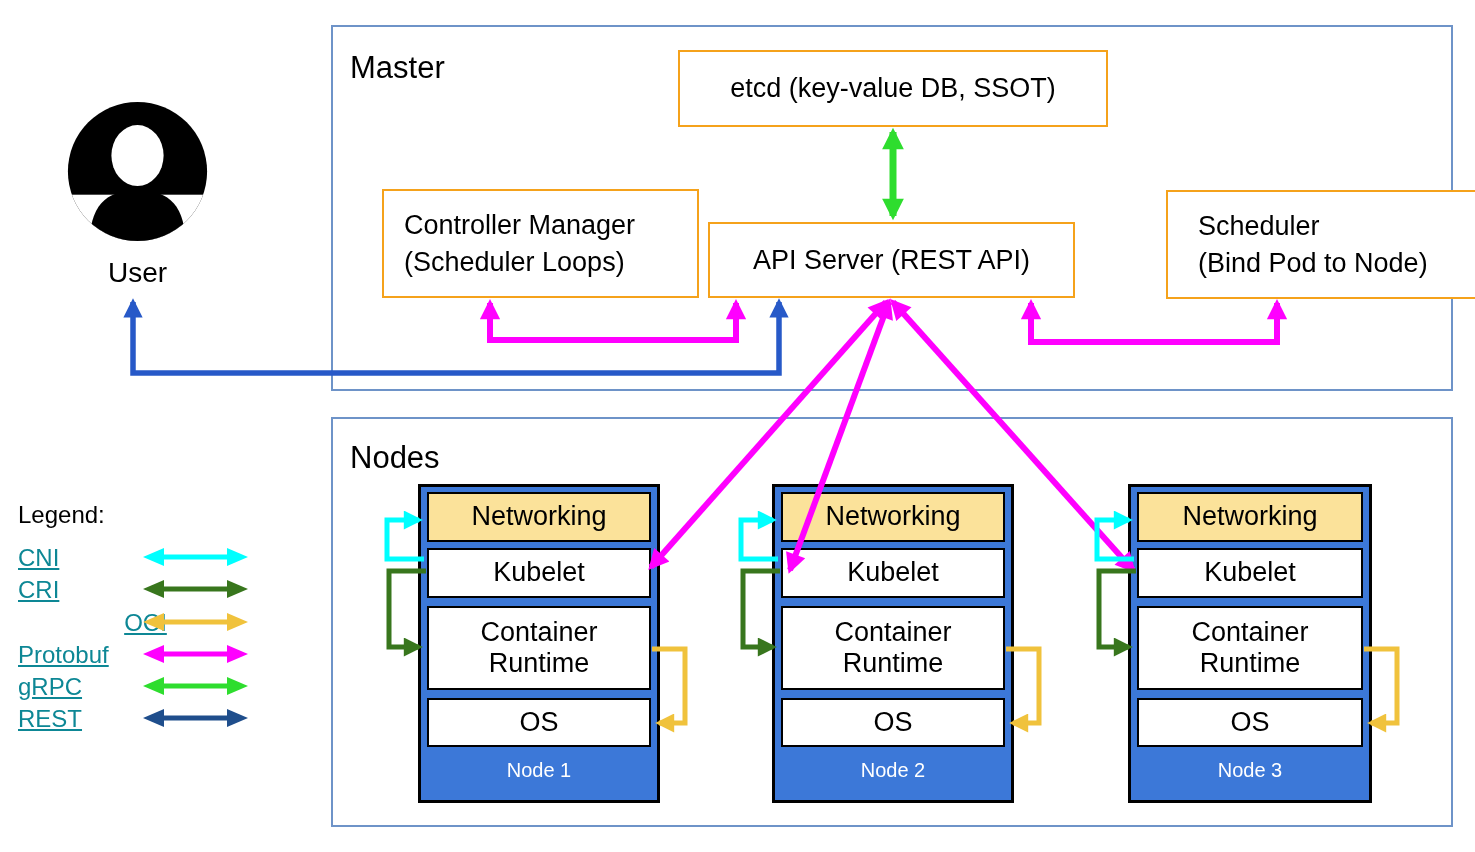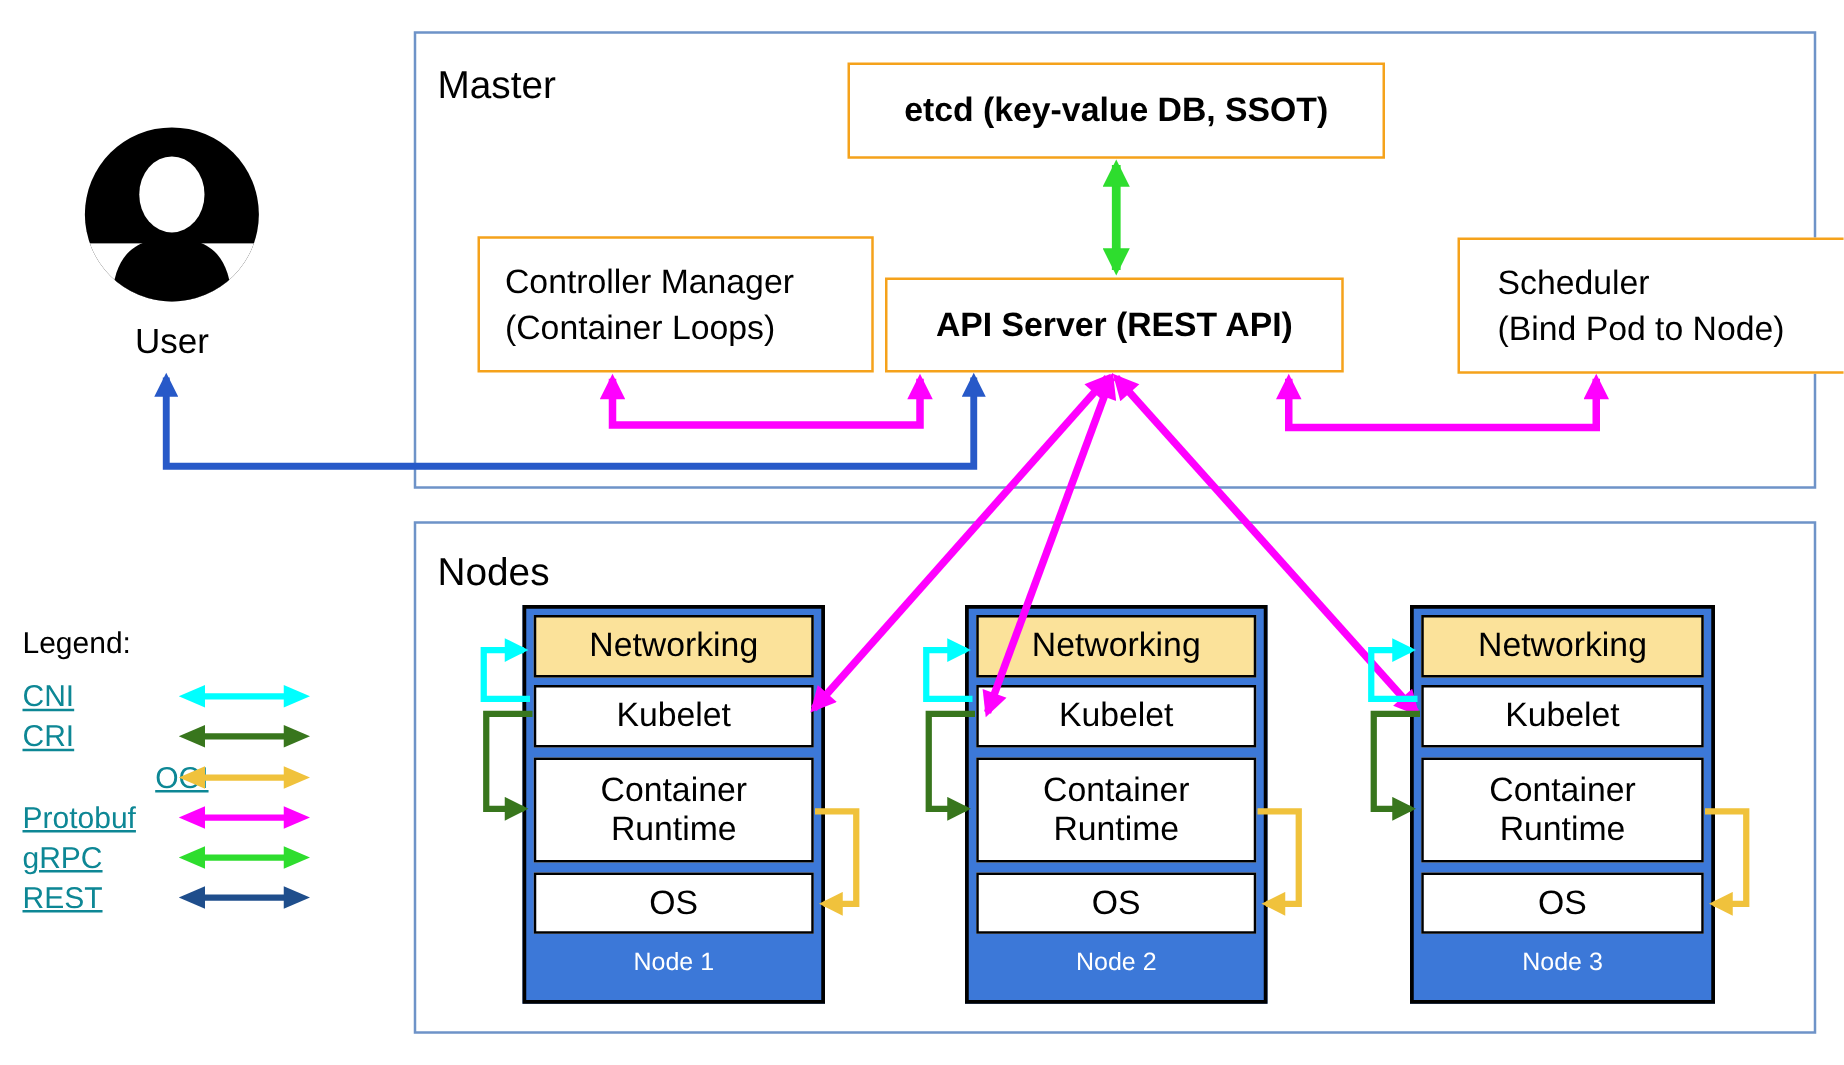--- a/index.html
+++ b/index.html
@@ -2,21 +2,21 @@
 <html style="--c-cni: #00FFFF; --c-cri: #38761D; --c-oci: #F0C23C; --c-protobuf: #FF00FF; --c-grpc: #2EDD2E; --c-json: #1F4E8C; --c-user_link: #2759C8; --c-box_border: #F5A21B; --c-group_border: #6E93C8; --c-node_fill: #3C78D8; --c-networking_fill: #FBE29A; --c-link_text: #0D8795;"><head>
 <meta charset="utf-8">
 <style>
   html,body{margin:0;padding:0;background:#fff;}
   .canvas{position:relative;width:1475px;height:852px;background:#fff;overflow:hidden;
           font-family:"Liberation Sans",sans-serif;color:#000;}
   .group-box{position:absolute;border:2px solid var(--c-group_border);background:transparent;box-sizing:border-box;}
   .big-title{position:absolute;font-size:31px;color:#000;white-space:nowrap;}
   .obox{position:absolute;border:2.5px solid var(--c-box_border);background:#fff;box-sizing:border-box;
         display:flex;flex-direction:column;justify-content:center;font-size:27px;line-height:1.35;}
-  .obox.center{align-items:center;text-align:right;font-weight:bold;}
+  .obox.center{align-items:center;text-align:right;}
   .obox.leftpad{padding-left:20px;}
   .node{position:absolute;background:var(--c-node_fill);border:3px solid #000;box-sizing:border-box;}
   .layer{position:absolute;left:6px;width:224px;background:#fff;border:2.5px solid #000;box-sizing:border-box;
          display:flex;align-items:center;justify-content:center;text-align:center;
          font-size:27px;line-height:1.15;}
   .layer.net{background:var(--c-networking_fill);}
   .node.wide .layer{width:226px;}
   .nodename{position:absolute;left:0;right:0;top:272px;text-align:center;color:#fff;font-size:20px;}
   .user-wrap{position:absolute;}
   .user-label{position:absolute;text-align:center;font-size:28px;}
@@ -45,21 +45,21 @@
 
   <div class="group-box" style="left:331px;top:417px;width:1122px;height:410px;"></div>
   <div class="big-title" style="left:350px;top:440px;">Nodes</div>
 
   <div class="obox center" style="left:678px;top:50px;width:430px;height:77px;">
     <span>etcd (key-value DB, SSOT)</span>
   </div>
 
   <div class="obox leftpad" style="left:343px;top:189px;width:317px;height:109px;margin-left:39px;">
     <span>Controller Manager</span>
-    <span>(Container Loops)</span>
+    <span>(Scheduler Loops)</span>
   </div>
 
   <div class="obox center" style="left:708px;top:222px;width:367px;height:76px;">
     <span>API Server (REST API)</span>
   </div>
 
   <div class="obox leftpad" style="left:1166px;top:190px;width:317px;height:109px;padding-left:30px;">
     <span>Scheduler</span>
     <span>(Bind Pod to Node)</span>
   </div>

